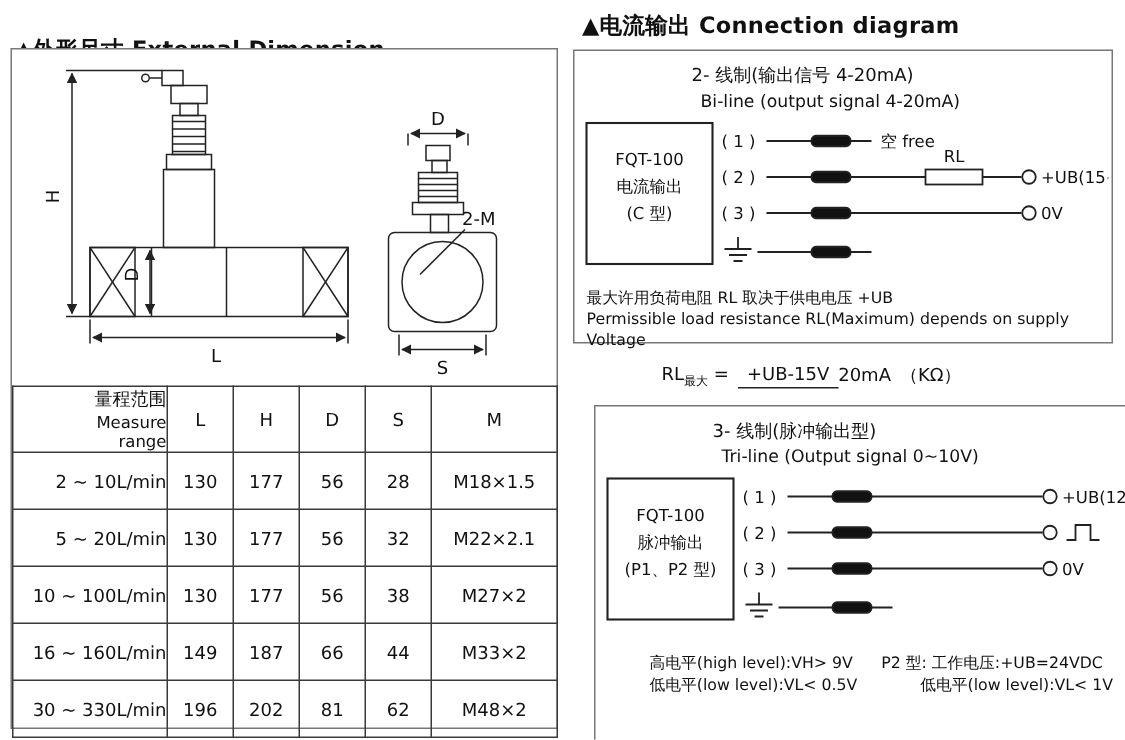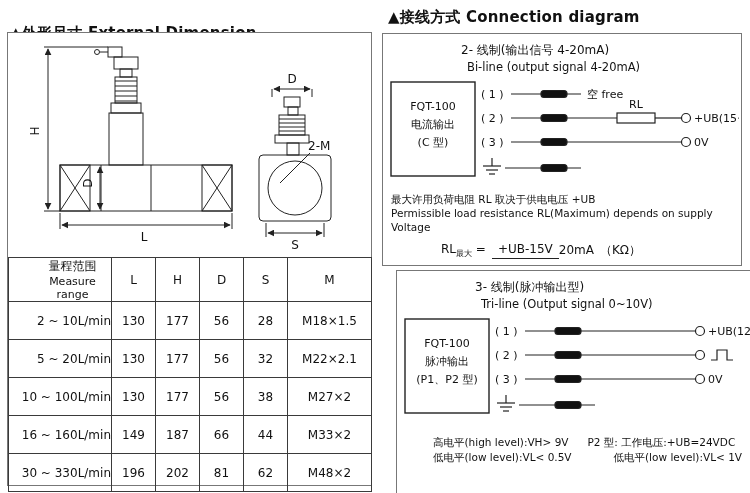--- a/index.html
+++ b/index.html
@@ -12,44 +12,44 @@
   .panel { position:absolute; border:1px solid #777; background:#fff; }
 
   
   #left-panel { left:7px; top:32px; width:365px; height:454px; }
   .drawing { display:block; }
   svg text { font-family:"DejaVu Sans", sans-serif; font-size:11px; fill:#111; }
   svg .dim-label { font-size:12px; }
   .dim-table { width:100%; border-collapse:collapse; table-layout:fixed; font-size:12px; }
   .dim-table th, .dim-table td { border:1px solid #3a3a3a; text-align:center; height:38px;
     font-weight:normal; padding:0; }
-  .dim-table .range-col { text-align:center; padding-left:25px; }
+  .dim-table .range-col { text-align:right; padding-left:25px; }
   .dim-table .range-col .en { font-size:11px; }
   .dim-table td.range-cell { text-align:right; padding-left:8px; }
 
   
-  #panel-current { left:382px; top:33px; width:360px; height:233px; }
+  #panel-current { left:382px; top:33px; width:360px; height:196px; }
   #panel-pulse   { left:396px; top:270px; width:360px; height:256px; }
   .diag-title-cn { font-size:12px; margin:8px 0 0 78px; }
   .diag-title-en { font-size:11.5px; margin:1px 0 0 84px; }
   .wiring { display:block; margin:4px 0 0 2px; }
   .notes { font-size:10.5px; line-height:14px; margin:2px 6px 0 8px; }
   .formula { display:flex; align-items:center; gap:6px; font-size:12px; margin:8px 0 0 58px; }
   .formula sub { font-size:8px; }
   .frac { display:inline-flex; flex-direction:row; align-items:center; line-height:1.15; }
   .frac .num { border-bottom:1px solid #222; padding:0 6px 1px; }
   .frac .den { padding-top:1px; }
   .specs { display:flex; gap:16px; margin:8px 6px 0 10px; font-size:10.5px; line-height:15px; }
   .spec-col .indent { padding-left:26px; }
 </style>
 </head>
 <body>
 
 <div class="heading" style="left:10px; top:24px;">▲外形尺寸  External Dimension</div>
-<div class="heading" style="left:388px; top:8px;">▲接线方式  Connection diagram</div>
+<div class="heading" style="left:388px; top:8px;">▲电流输出  Connection diagram</div>
 
 <div class="panel" id="left-panel">
 
   <svg class="drawing" width="363" height="224" viewBox="0 0 363 224">
     <defs>
       <marker id="ah" viewBox="0 0 10 10" refX="9" refY="5" markerWidth="7" markerHeight="7" orient="auto-start-reverse">
         <path d="M0,0 L10,5 L0,10 z" fill="#222"></path>
       </marker>
     </defs>
     <g stroke="#222" stroke-width="1" fill="none">

